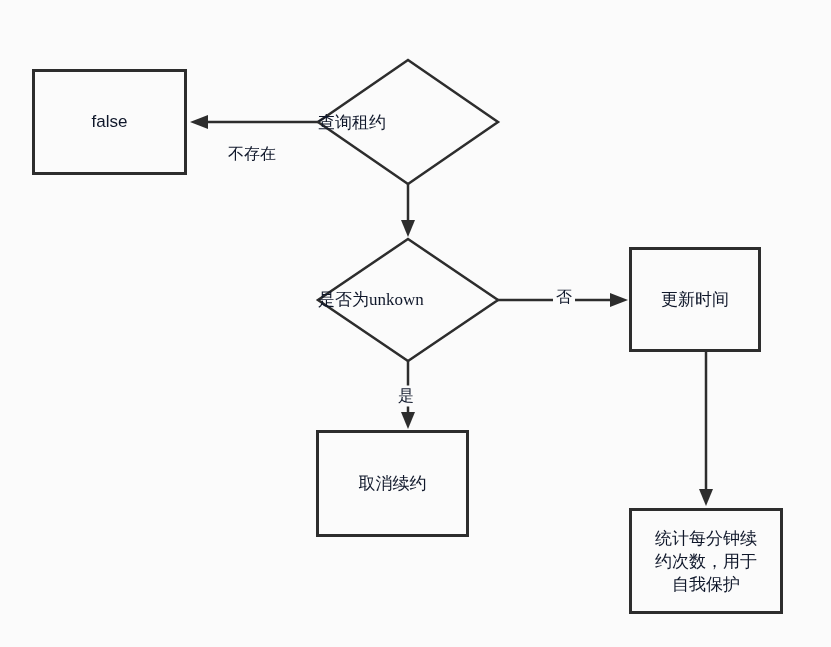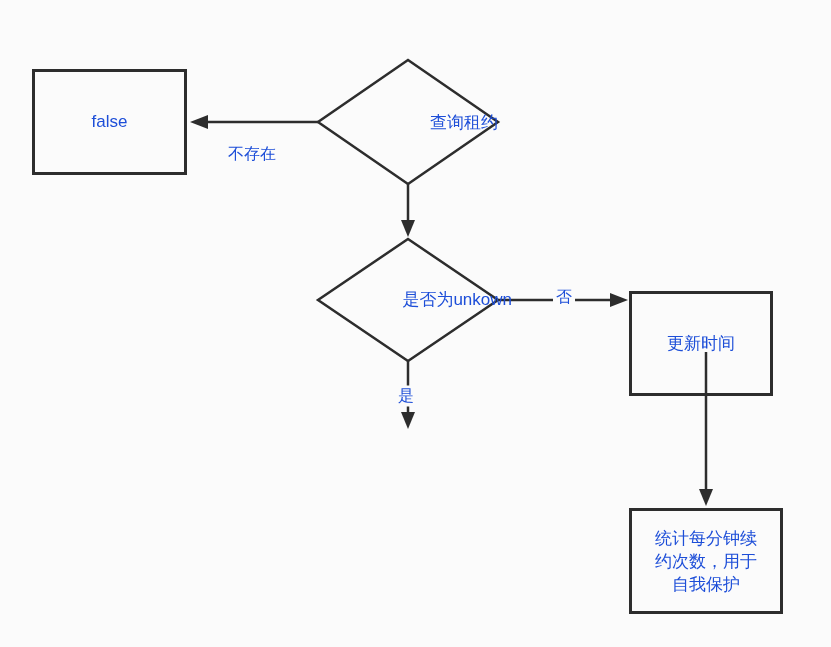--- a/index.html
+++ b/index.html
@@ -6,21 +6,21 @@
     margin: 0;
     padding: 0;
     background: #ffffff;
   }
   .canvas {
     position: relative;
     width: 831px;
     height: 647px;
     background: #fbfbfb;
     font-family: "Liberation Sans", sans-serif;
-    color: #1d4ed8;
+    color: #0f172a;
     overflow: hidden;
   }
   .layer {
     position: absolute;
     left: 0;
     top: 0;
   }
   .diamond {
     fill: none;
     stroke: #2d2d2d;
@@ -45,21 +45,21 @@
     justify-content: center;
     text-align: center;
     font-size: 17px;
   }
   .stats-text {
     line-height: 23px;
     padding: 0 23px;
   }
   .diamond-label {
     position: absolute;
-    text-align: right;
+    text-align: left;
     font-size: 17px;
     line-height: 22px;
     white-space: nowrap;
   }
   .edge-label {
     position: absolute;
     transform: translate(-50%, -50%);
     background: #fbfbfb;
     padding: 0 3px;
     font-size: 16px;
@@ -89,32 +89,35 @@
     <polygon class="arrow-head" points="408,429 401,412 415,412"></polygon>
 
     <line class="edge-line" x1="706" y1="352" x2="706" y2="492"></line>
     <polygon class="arrow-head" points="706,506 699,489 713,489"></polygon>
   </svg>
 
   <div class="box" style="left:32px; top:69px; width:155px; height:106px;">
     <span>false</span>
   </div>
 
-  <div class="box" style="left:629px; top:247px; width:144px; height:105px;margin-top:44px;">
+  <div class="box" style="left:629px; top:247px; width:132px; height:105px;">
     <span>更新时间</span>
   </div>
 
+  <div class="box" style="left:316px; top:430px; width:153px; height:107px;">
+    <span>取消续约</span>
+  </div>
 
   <div class="box" style="left:629px; top:508px; width:154px; height:106px;">
     <span class="stats-text">统计每分钟续约次数，用于自我保护</span>
   </div>
 
   <div class="diamond-label" style="left:318px; top:112px; width:180px;">查询租约</div>
 
-  <div class="diamond-label" style="left:332px; top:289px; width:180px;">是否为unkown</div>
+  <div class="diamond-label" style="left:318px; top:289px; width:180px;font-family:Liberation Serif, serif;">是否为unkown</div>
 
   <div class="edge-label" style="left:252px; top:123px;margin-top:31px;">不存在</div>
 
   <div class="edge-label" style="left:564px; top:297px;">否</div>
 
   <div class="edge-label" style="left:406px; top:396px;">是</div>
 
 </div>
 
 </body></html>

